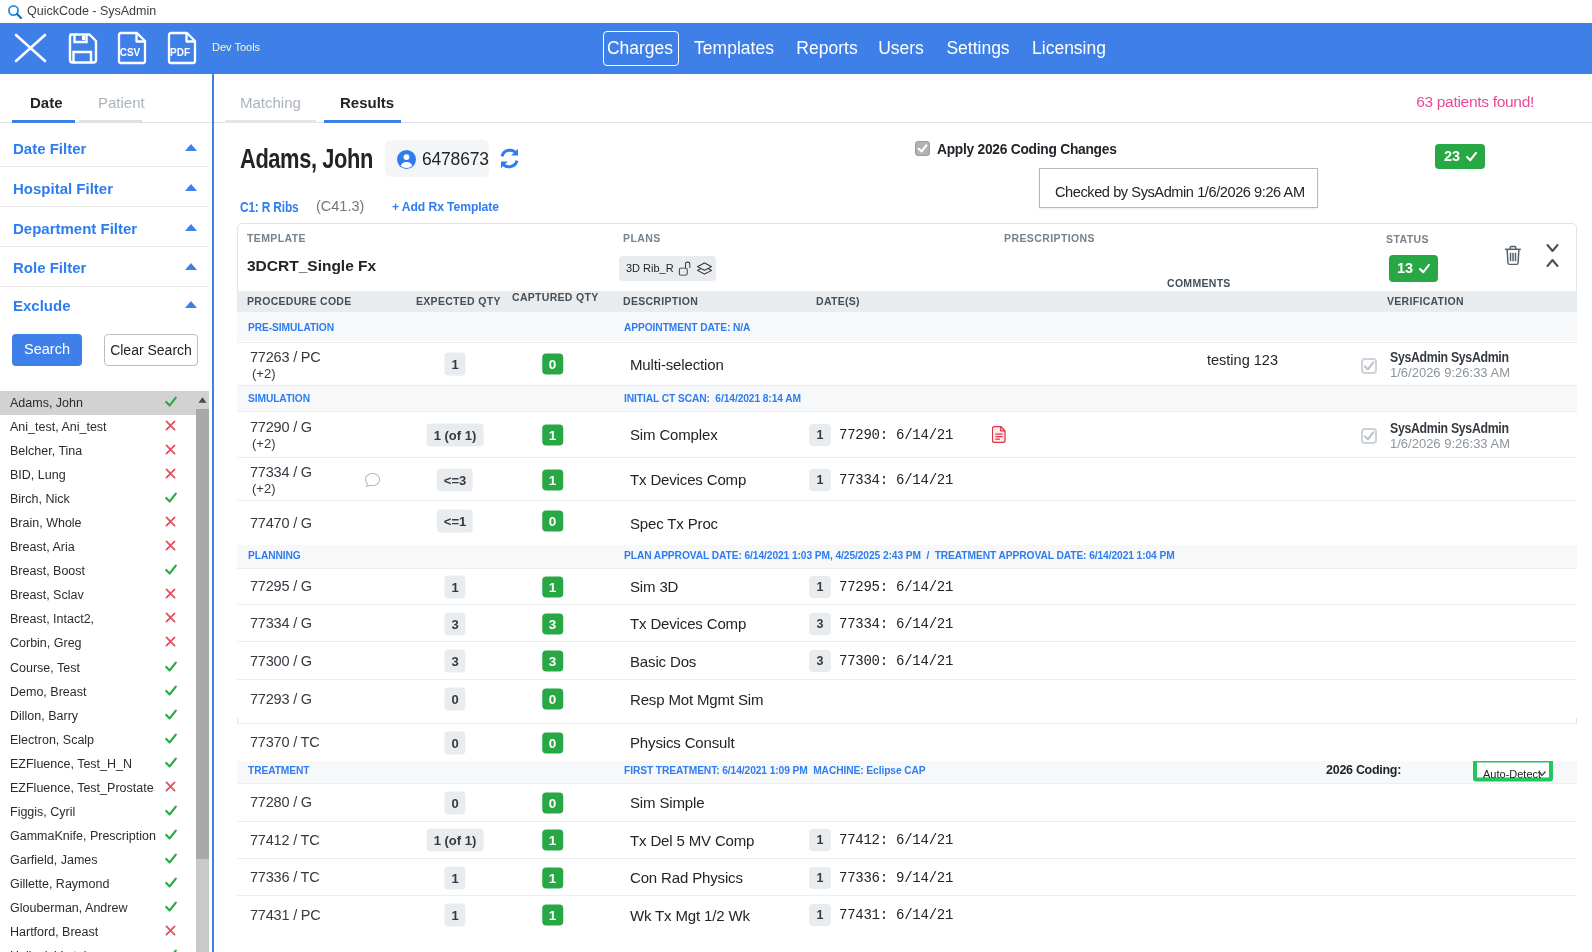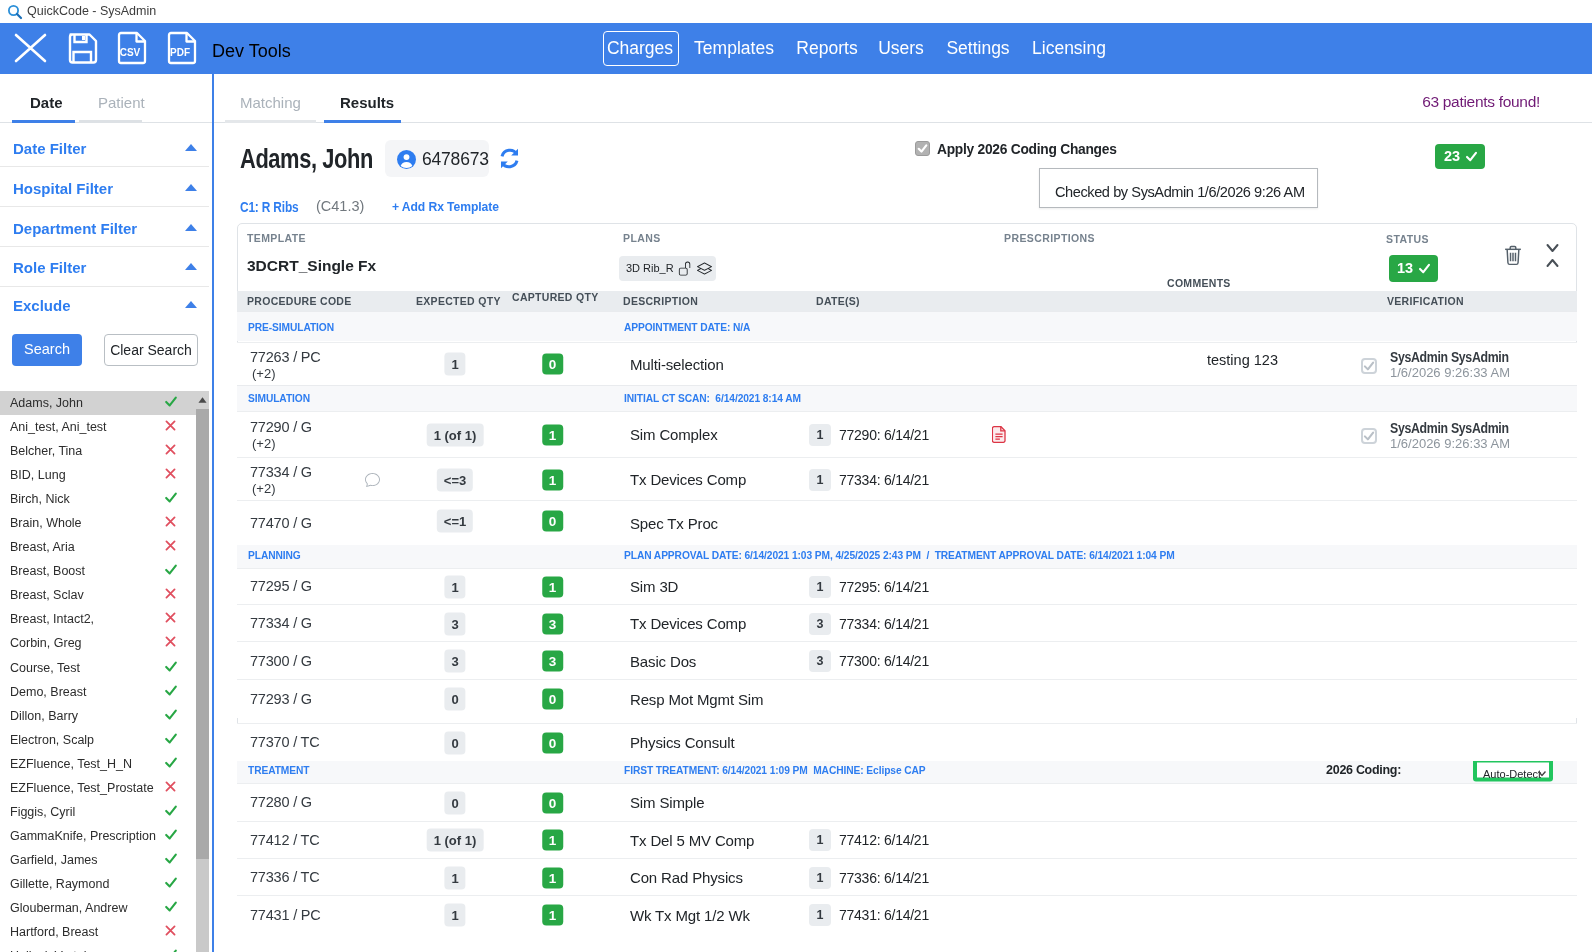--- a/index.html
+++ b/index.html
@@ -1,21 +1,21 @@
 <!DOCTYPE html>
 <html><head><meta charset="utf-8">
 <style>
 * { margin:0; padding:0; box-sizing:border-box; }
 html,body { width:1592px; height:952px; overflow:hidden; background:#fff;
   font-family:"Liberation Sans", sans-serif; }
 .page { position:absolute; top:0; left:0; width:1592px; height:952px; }
 .abs { position:absolute; }
 .titletxt { position:absolute; left:27px; top:4px; font-size:12.5px; color:#3c3c3c; }
 .navbar { position:absolute; top:23px; left:0; width:1592px; height:51px; background:#3e80e8; }
-.navtxt { position:absolute; color:#000000; font-size:18px; }
+.navtxt { position:absolute; color:#fef9c3; font-size:11px; }
 .menuitem { position:absolute; color:#fff; font-size:17.5px; top:15px; }
 .chargebox { position:absolute; left:603px; top:8px; width:76px; height:35px; border:1.5px solid #fff; border-radius:4px; }
 .tabsrow { position:absolute; top:74px; left:0; width:1592px; height:49px; background:#fff; border-bottom:1px solid #dee2e6; }
 .tab { position:absolute; font-size:15px; }
 .tabline { position:absolute; height:3px; }
 .sideline { position:absolute; left:212px; top:74px; width:2px; height:878px; background:#3e80e8; }
 .filterhdr { position:absolute; left:13px; color:#2e7df0; font-size:15px; font-weight:bold; }
 .caret { position:absolute; width:0; height:0; border-left:6px solid transparent; border-right:6px solid transparent; border-bottom:7px solid #3e80e8; }
 .sep { position:absolute; left:0; width:209px; height:1px; background:#e8e8e8; }
 .btn-search { position:absolute; left:12px; top:334px; width:70px; height:32px; background:#3e80e8; color:#fff; font-size:14.5px; border-radius:4px; text-align:center; line-height:31px; }
@@ -31,21 +31,21 @@
 .sec { position:absolute; left:237px; width:1340px; background:#f7f8fa; border-top:1px solid #e9ebee; }
  .sectitle { position:absolute; left:11px; top:50%; transform:translateY(-50%) scaleX(0.93); transform-origin:0 50%; color:#2e7df0; font-size:11px; font-weight:bold; letter-spacing:-0.1px; white-space:nowrap; }
 .secinfo { position:absolute; left:387px; top:50%; transform:translateY(-50%) scaleX(0.93); transform-origin:0 50%; color:#2e7df0; font-size:11px; font-weight:bold; letter-spacing:-0.1px; white-space:nowrap; }
 .drow { position:absolute; left:237px; width:1340px; background:#fff; border-top:1px solid #eceef0; }
 .code { position:absolute; left:13px; letter-spacing:-0.2px; font-size:14.5px; color:#343a40; white-space:nowrap; }
 .plus { position:absolute; left:15px; font-size:13px; color:#343a40; }
 .gb { position:absolute; transform:translate(-50%,-50%); background:#e9ecef; color:#343a40; font-size:13px; font-weight:bold; border-radius:4px; padding:4px 7px; white-space:nowrap; }
 .cb { position:absolute; transform:translate(-50%,-50%); background:#28a745; color:#fff; font-size:13.5px; font-weight:bold; border-radius:4px; padding:3px 7px; }
 .desc { position:absolute; left:393px; top:50%; transform:translateY(-50%); letter-spacing:-0.15px; font-size:15px; color:#212529; white-space:nowrap; }
 .dbadge { position:absolute; left:572px; transform:translateY(-50%); background:#e9ecef; color:#343a40; font-size:12.5px; font-weight:bold; border-radius:4px; padding:4px 7.5px; }
-.dtext { position:absolute; left:602px; transform:translateY(-50%); letter-spacing:-0.25px; font-size:14px; color:#212529; white-space:nowrap; }
+.dtext { position:absolute; left:602px; transform:translateY(-50%); letter-spacing:-0.25px; font-size:14px; color:#212529; white-space:nowrap;font-family:Liberation Mono, monospace; }
 .comment { position:absolute; font-size:14.5px; color:#212529; white-space:nowrap; }
 .vbox { position:absolute; left:0; top:50%; transform:translateY(-50%); width:16px; height:16px; border:2px solid #cdd3d9; border-radius:4px; background:#fff; }
 .vname { position:absolute; left:1153px; font-size:14px; font-weight:bold; letter-spacing:-0.35px; transform:scaleX(0.88); transform-origin:0 50%; color:#343a40; white-space:nowrap; }
 .vdate { position:absolute; left:1153px; font-size:13px; color:#8d959d; white-space:nowrap; }
 .greenbig { position:absolute; background:#28a745; border-radius:4px; color:#fff; font-weight:bold; }
 </style></head><body>
 <div class="page">
 
 <svg class="abs" style="left:7px;top:4px" width="16" height="16" viewBox="0 0 16 16">
       <circle cx="6.5" cy="6.5" r="4.6" stroke="#2b8fd8" stroke-width="1.8" fill="none"></circle>
@@ -83,21 +83,21 @@
 <div class="menuitem" style="left:1069px;top:38px;transform:translateX(-50%)">Licensing</div>
 <div class="tabsrow"></div>
 <div class="tab" style="left:30px;top:94px;font-weight:bold;color:#212529">Date</div>
 <div class="tab" style="left:98px;top:94px;color:#aab2ba">Patient</div>
 <div class="tabline" style="left:12px;top:120px;width:63px;background:#3e80e8"></div>
 <div class="tabline" style="left:79px;top:120px;width:63px;background:#dde1e5"></div>
 <div class="tab" style="left:240px;top:94px;color:#aab2ba">Matching</div>
 <div class="tab" style="left:340px;top:94px;font-weight:bold;color:#212529">Results</div>
 <div class="tabline" style="left:324px;top:120px;width:77px;background:#3e80e8"></div>
 <div class="tabline" style="left:225px;top:120px;width:91px;background:#e4e7ea"></div>
-<div class="tab" style="right:52px;top:93px;color:#701a75;font-size:15.5px;letter-spacing:-0.3px">63 patients found!</div>
+<div class="tab" style="right:58px;top:93px;color:#ec4899;font-size:15.5px;letter-spacing:-0.3px">63 patients found!</div>
 <div class="sideline"></div>
 <div class="filterhdr" style="top:140px">Date Filter</div>
 <div class="caret" style="left:185px;top:144px"></div>
 <div class="filterhdr" style="top:180px">Hospital Filter</div>
 <div class="caret" style="left:185px;top:184px"></div>
 <div class="filterhdr" style="top:220px">Department Filter</div>
 <div class="caret" style="left:185px;top:224px"></div>
 <div class="filterhdr" style="top:259px">Role Filter</div>
 <div class="caret" style="left:185px;top:263px"></div>
 <div class="filterhdr" style="top:297px">Exclude</div>
@@ -457,21 +457,21 @@
 <div class="desc">Tx Del 5 MV Comp</div>
 <div class="dbadge" style="top:18.75px">1</div>
 <div class="dtext" style="top:18.75px">77412: 6/14/21</div>
 </div>
 <div class="drow" style="top:858px;height:37px">
 <div class="code" style="top:50%;transform:translateY(-50%)">77336 / TC</div>
 <div class="gb" style="left:218px;top:18.5px">1</div>
 <div class="cb" style="left:315.5px;top:18.5px">1</div>
 <div class="desc">Con Rad Physics</div>
 <div class="dbadge" style="top:18.5px">1</div>
-<div class="dtext" style="top:18.5px">77336: 6/14/21</div>
+<div class="dtext" style="top:18.5px">77336: 9/14/21</div>
 </div>
 <div class="drow" style="top:895px;height:38.5px">
 <div class="code" style="top:50%;transform:translateY(-50%)">77431 / PC</div>
 <div class="gb" style="left:218px;top:19.25px">1</div>
 <div class="cb" style="left:315.5px;top:19.25px">1</div>
 <div class="desc">Wk Tx Mgt 1/2 Wk</div>
 <div class="dbadge" style="top:19.25px">1</div>
 <div class="dtext" style="top:19.25px">77431: 6/14/21</div>
 </div>
 </div>

